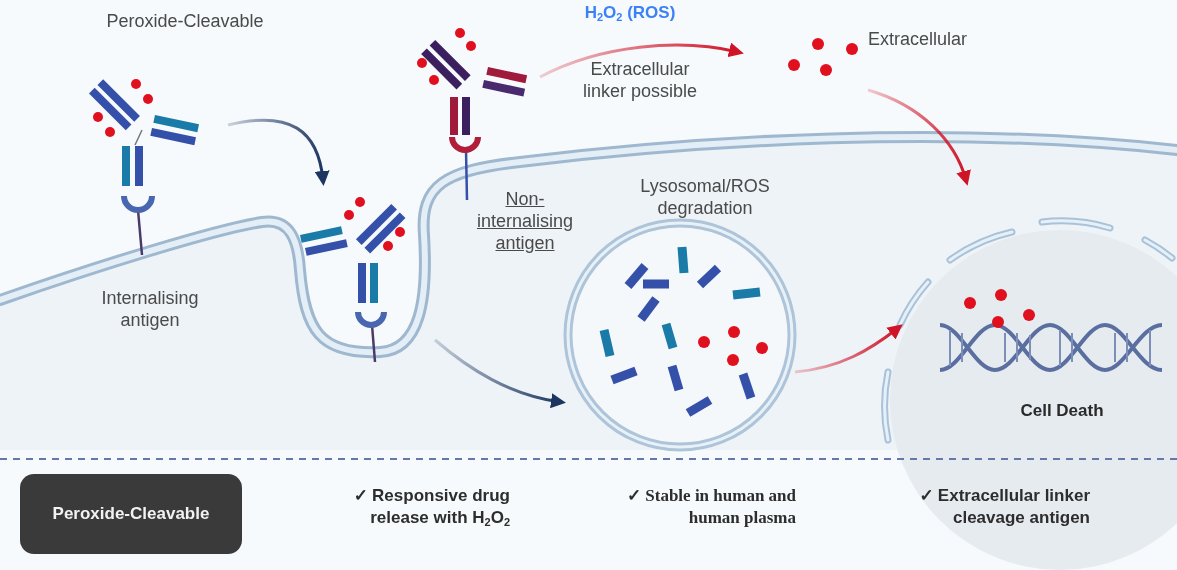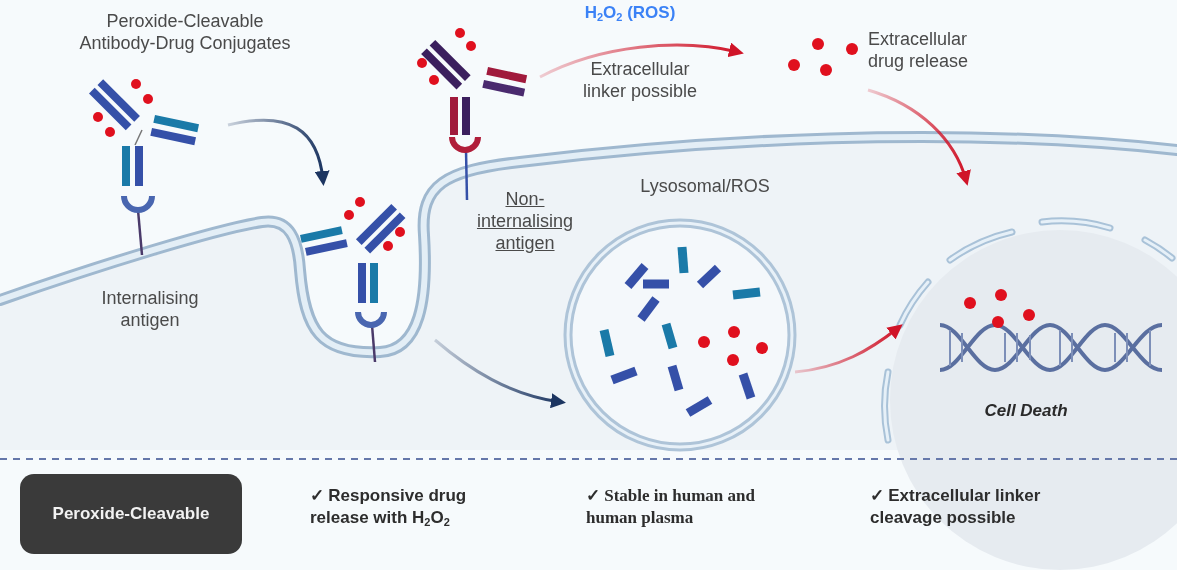--- a/index.html
+++ b/index.html
@@ -4,21 +4,21 @@
 <style>
   html, body { margin: 0; padding: 0; background: #f6fafc; }
   body { width: 1177px; height: 570px; overflow: hidden; position: relative; font-family: "Liberation Sans", sans-serif; }
   #stage { position: absolute; left: 0; top: 0; width: 1177px; height: 570px; }
   svg#diagram { position: absolute; left: 0; top: 0; }
   .lbl { position: absolute; color: #4a4a4a; font-size: 18px; text-align: center; line-height: 22px; }
   .lbl-red { color: #3b82f6; font-weight: bold; font-size: 17px; }
   .lbl-dark { color: #2a2a2a; font-weight: bold; font-size: 17px; }
   .badge { position: absolute; left: 20px; top: 474px; width: 222px; height: 80px; background: #3a3a3a; border-radius: 14px;
            color: #f2f2f2; font-weight: bold; font-size: 17px; display: flex; align-items: center; justify-content: center; text-align: center; line-height: 22px; }
-  .feat { position: absolute; top: 485px; color: #2d2d2d; font-weight: bold; font-size: 17px; line-height: 22px; text-align: left; }
+  .feat { position: absolute; top: 485px; color: #2d2d2d; font-weight: bold; font-size: 17px; line-height: 22px; text-align: right; }
   .check { font-weight: bold; margin-right: 4px; }
   .sub { font-size: 11px; vertical-align: -3px; }
 </style>
 </head>
 <body>
 
 <div id="stage">
 <svg id="diagram" width="1177" height="570" viewBox="0 0 1177 570">
   <defs>
     <marker id="ahNavy" viewBox="0 0 10 10" refX="6" refY="5" markerWidth="5" markerHeight="5" orient="auto">
@@ -179,67 +179,66 @@
           <circle cx="422" cy="63" r="5"></circle>
           <circle cx="434" cy="80" r="5"></circle>
         </g>
   </g>
 
   <line x1="0" y1="459" x2="1177" y2="459" stroke="#6678aa" stroke-width="2" stroke-dasharray="7 6"></line>
 </svg>
 
 <div class="lbl" style="left:60px; top:10px; width:250px;">
   <div>Peroxide-Cleavable</div>
-  <div>Antibody-Drug Conjugates</div>
 </div>
 
 <div class="lbl lbl-red" style="left:560px; top:2px; width:140px;">
   <span>H</span><span class="sub">2</span><span>O</span><span class="sub">2</span><span> (ROS)</span>
 </div>
 
 <div class="lbl" style="left:565px; top:58px; width:150px;">
   <div>Extracellular</div>
   <div>linker possible</div>
 </div>
 
 <div class="lbl" style="left:868px; top:28px; width:130px; text-align:left;">
   <div>Extracellular</div>
-  <div>drug release</div>
 </div>
 
 <div class="lbl" style="left:470px; top:188px; width:110px;text-decoration:underline;">
   <div>Non-</div>
   <div>internalising</div>
   <div>antigen</div>
 </div>
 
 <div class="lbl" style="left:85px; top:287px; width:130px;">
   <div>Internalising</div>
   <div>antigen</div>
 </div>
 
 <div class="lbl" style="left:620px; top:175px; width:170px;">
   <div>Lysosomal/ROS</div>
-</div>
-
-<div class="lbl lbl-dark" style="left:966px; top:400px; width:120px;font-style:italic;">Cell Death</div>
+  <div>degradation</div>
+</div>
+
+<div class="lbl lbl-dark" style="left:1002px; top:400px; width:120px;">Cell Death</div>
 
 <div class="badge">
   <div>
     <div>Peroxide-Cleavable</div>
   </div>
 </div>
 
 <div class="feat" style="left:310px; width:200px;">
   <div><span class="check">✓</span><span>Responsive drug</span></div>
   <div><span>release with H</span><span class="sub">2</span><span>O</span><span class="sub">2</span></div>
 </div>
 
 <div class="feat" style="left:586px; width:210px;font-family:Liberation Serif, serif;">
   <div><span class="check">✓</span><span>Stable in human and</span></div>
   <div>human plasma</div>
 </div>
 
 <div class="feat" style="left:870px; width:220px;">
   <div><span class="check">✓</span><span>Extracellular linker</span></div>
-  <div>cleavage possible</div>
+  <div>cleavage antigen</div>
 </div>
 </div>
 
 </body></html>

